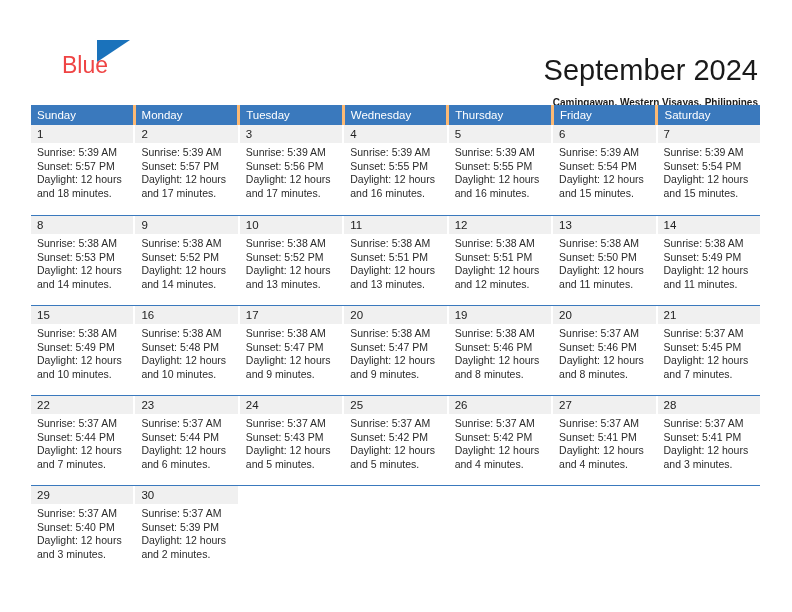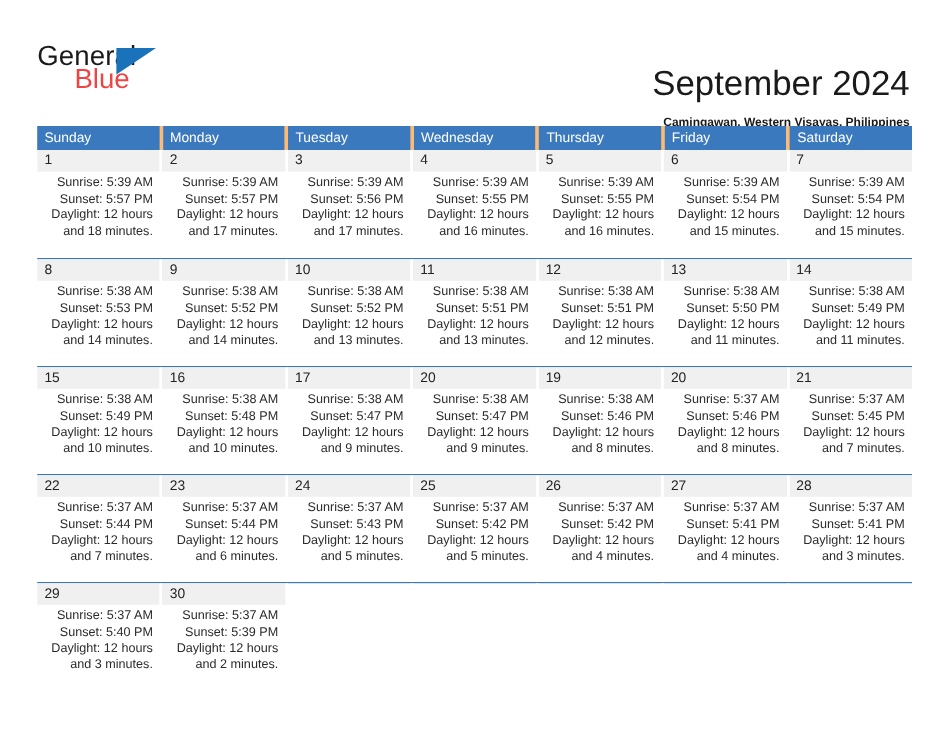--- a/index.html
+++ b/index.html
@@ -138,33 +138,31 @@
     box-sizing: border-box;
   }
   .day-cell.empty .day-number {
     background: transparent;
   }
   .day-info {
     padding: 3px 6px 0 6px;
     font-size: 10.5px;
     line-height: 13.6px;
     color: #2b2b2b;
-    text-align: right;
   }
   .day-info div { white-space: nowrap; }
 </style>
 </head>
 <body>
 
 <div class="page">
 
   <div class="header">
 
     <div class="brand">
-      <span class="brand-general">General</span>
       <span class="brand-flag"></span>
       <span class="brand-blue">Blue</span>
     </div>
 
     <div class="title-block">
       <div class="month-title">September 2024</div>
       <div class="location">Camingawan, Western Visayas, Philippines</div>
     </div>
 
   </div>

